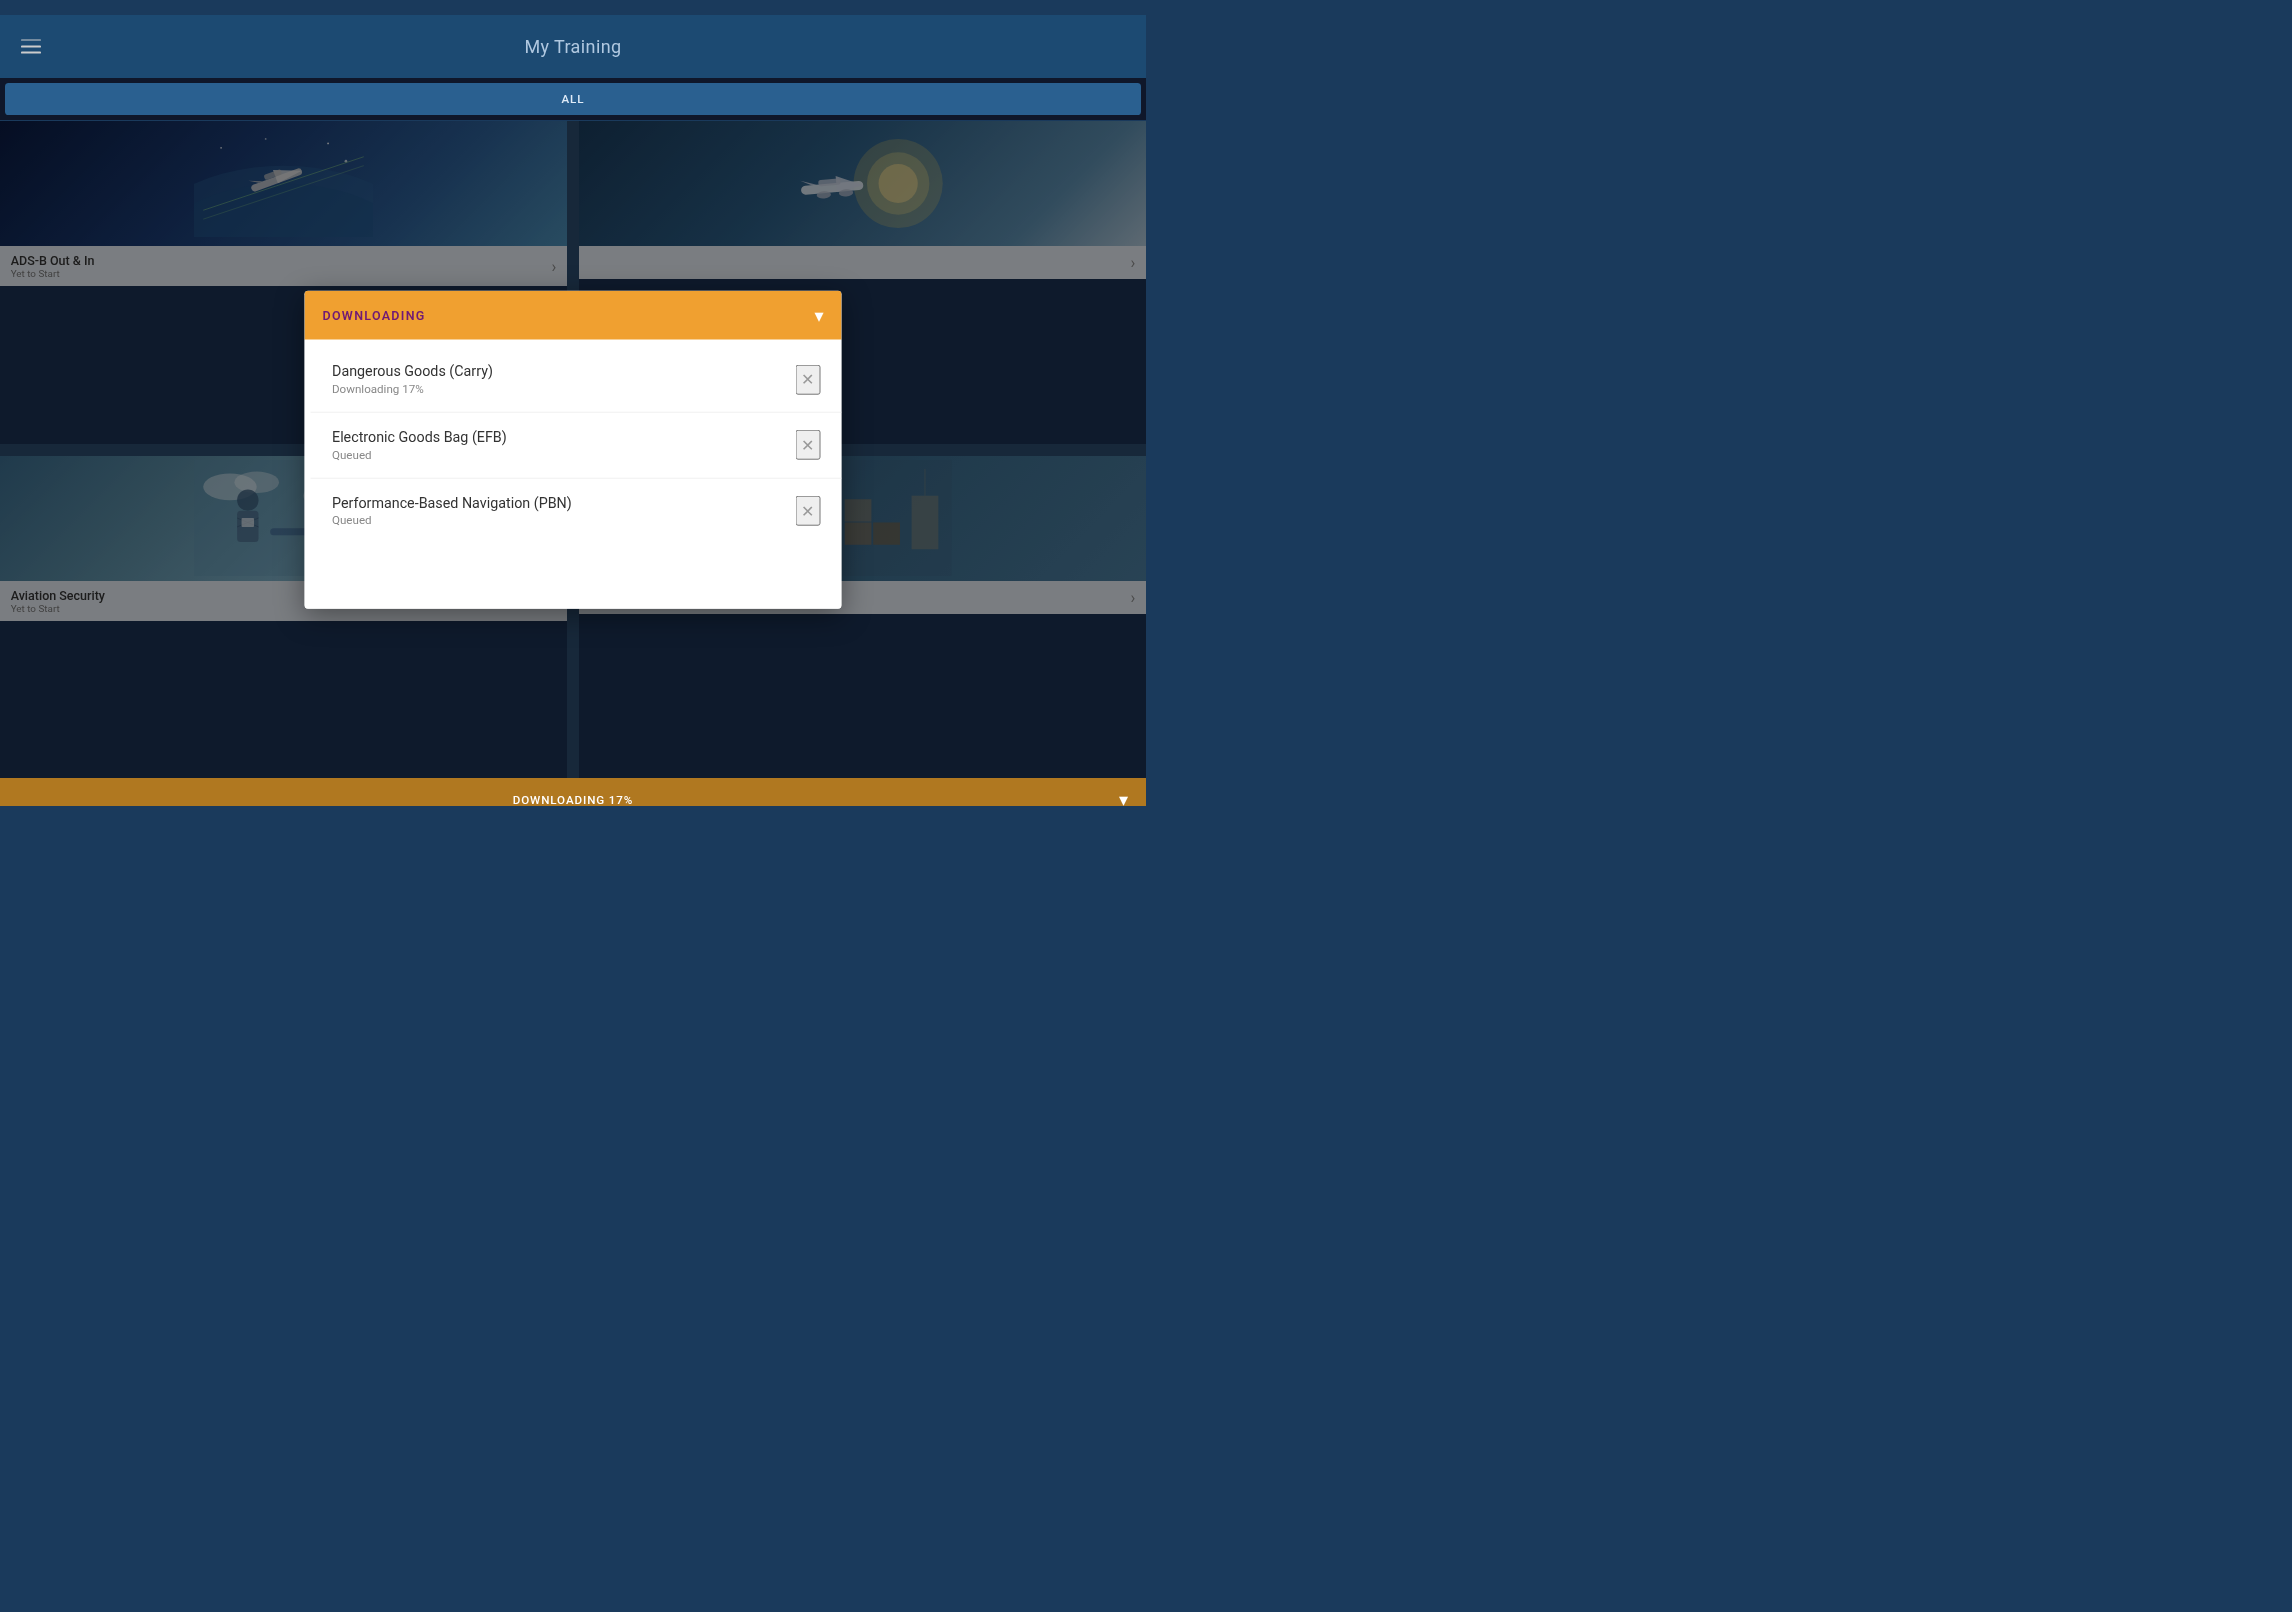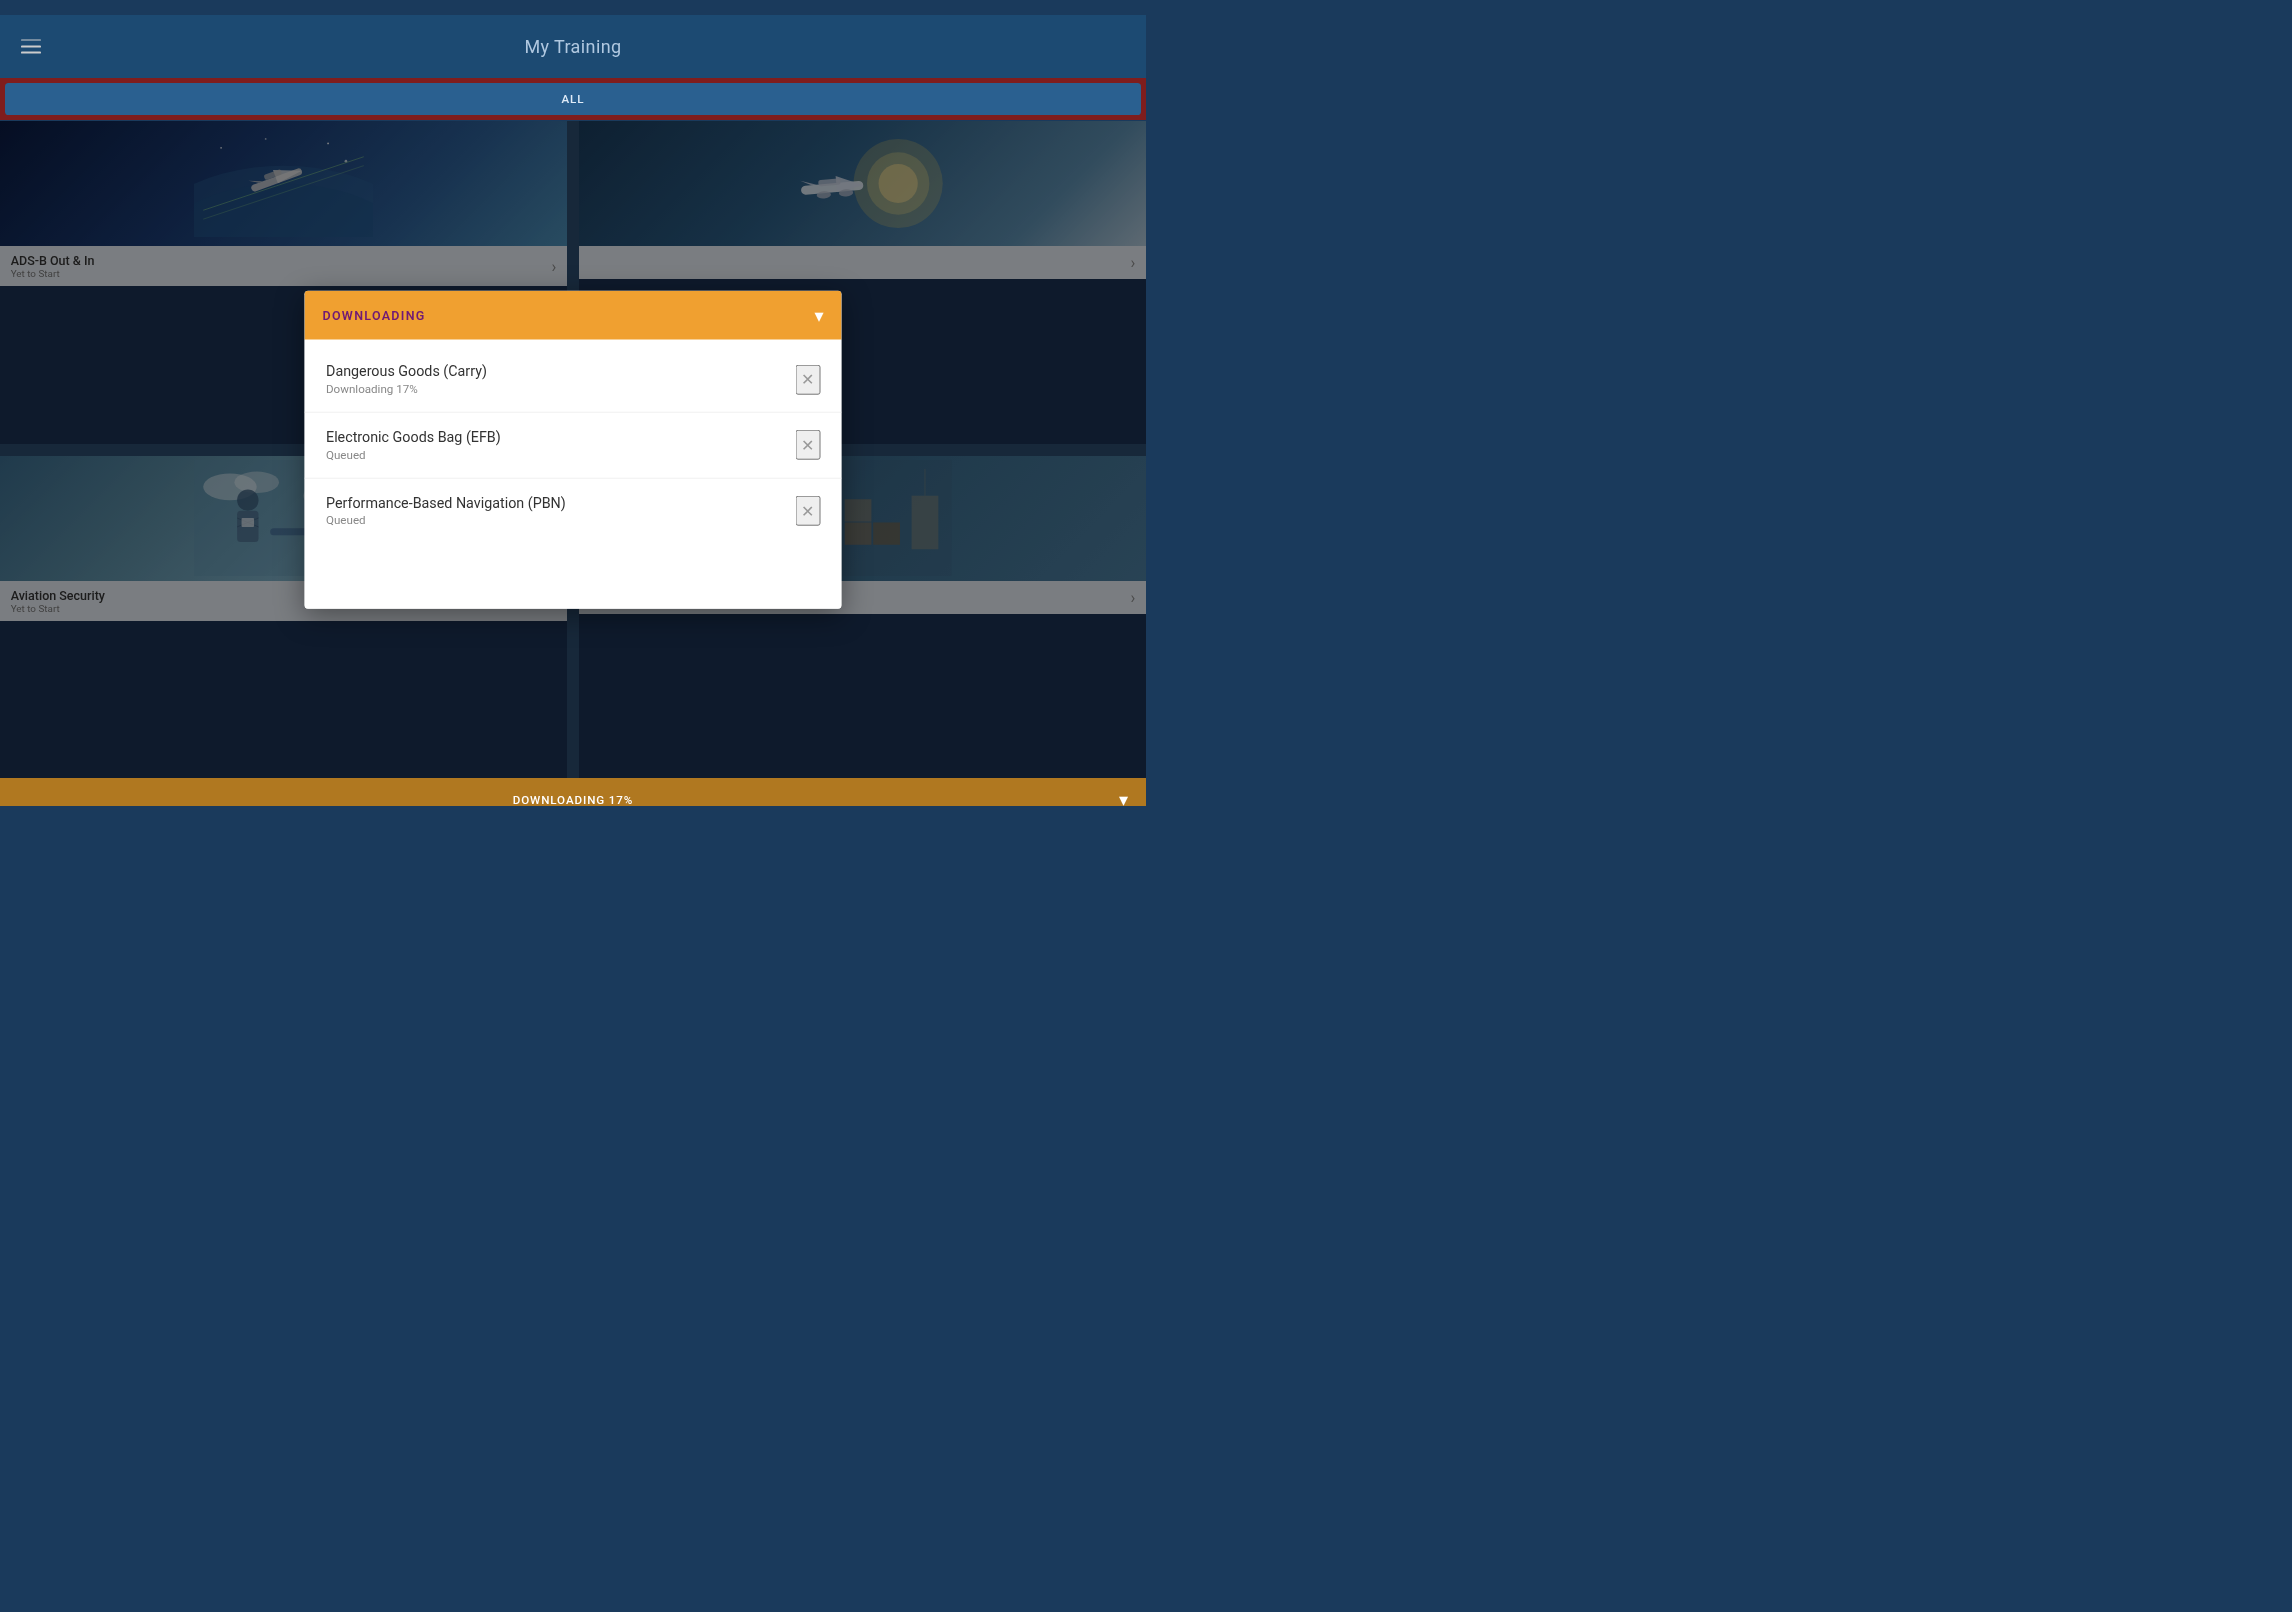--- a/index.html
+++ b/index.html
@@ -51,21 +51,21 @@
       color: #b0c8e0;
       font-size: 18px;
       font-weight: 400;
       letter-spacing: 0.4px;
     }
 
     
     .tab-bar {
       width: 100%;
       height: 43px;
-      background: #7f1d1d;
+      background: #0f172a;
       display: flex;
       align-items: center;
       border-bottom: 0.9px solid #1a3a5c;
     }
 
     .tab {
       flex: 1;
       height: 100%;
       display: flex;
       align-items: center;
@@ -204,20 +204,21 @@
       padding: 7.2px 0;
       min-height: 269px;
     }
 
     .download-item {
       display: flex;
       align-items: center;
       justify-content: space-between;
       padding: 16px 21.5px;
       border-bottom: 0.9px solid #f0f0f0;
+      margin-left: 6px;
     }
 
     .download-item:last-child {
       border-bottom: none;
     }
 
     .download-item-info {
       flex: 1;
     }
 

